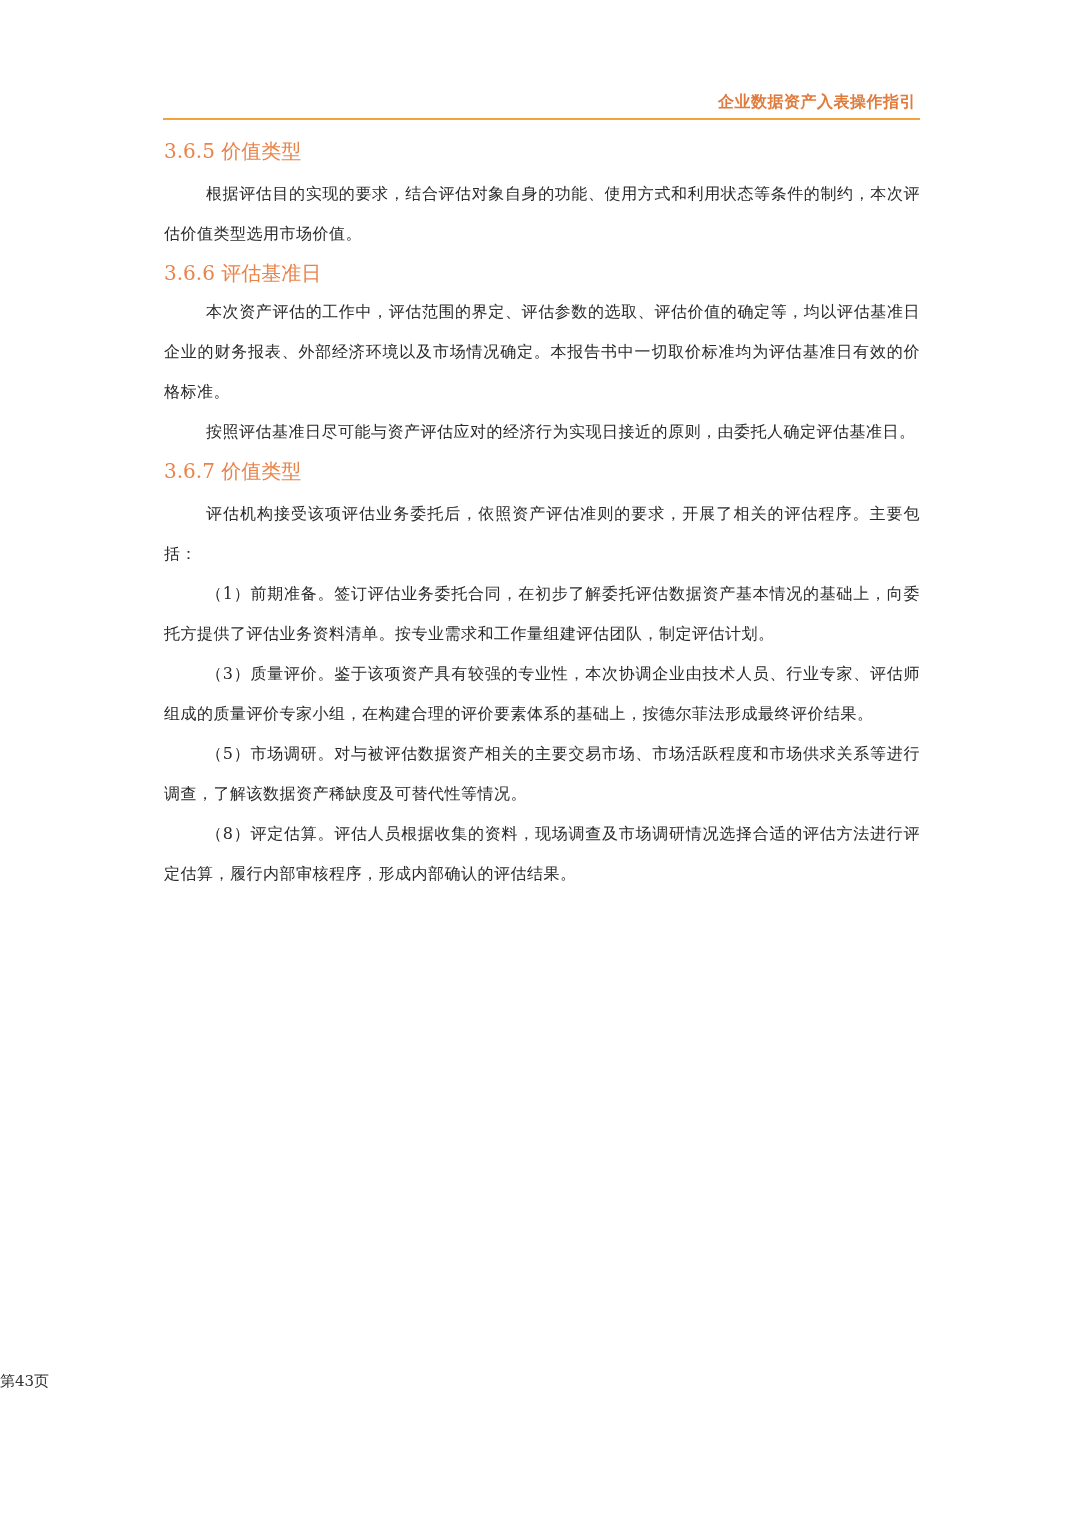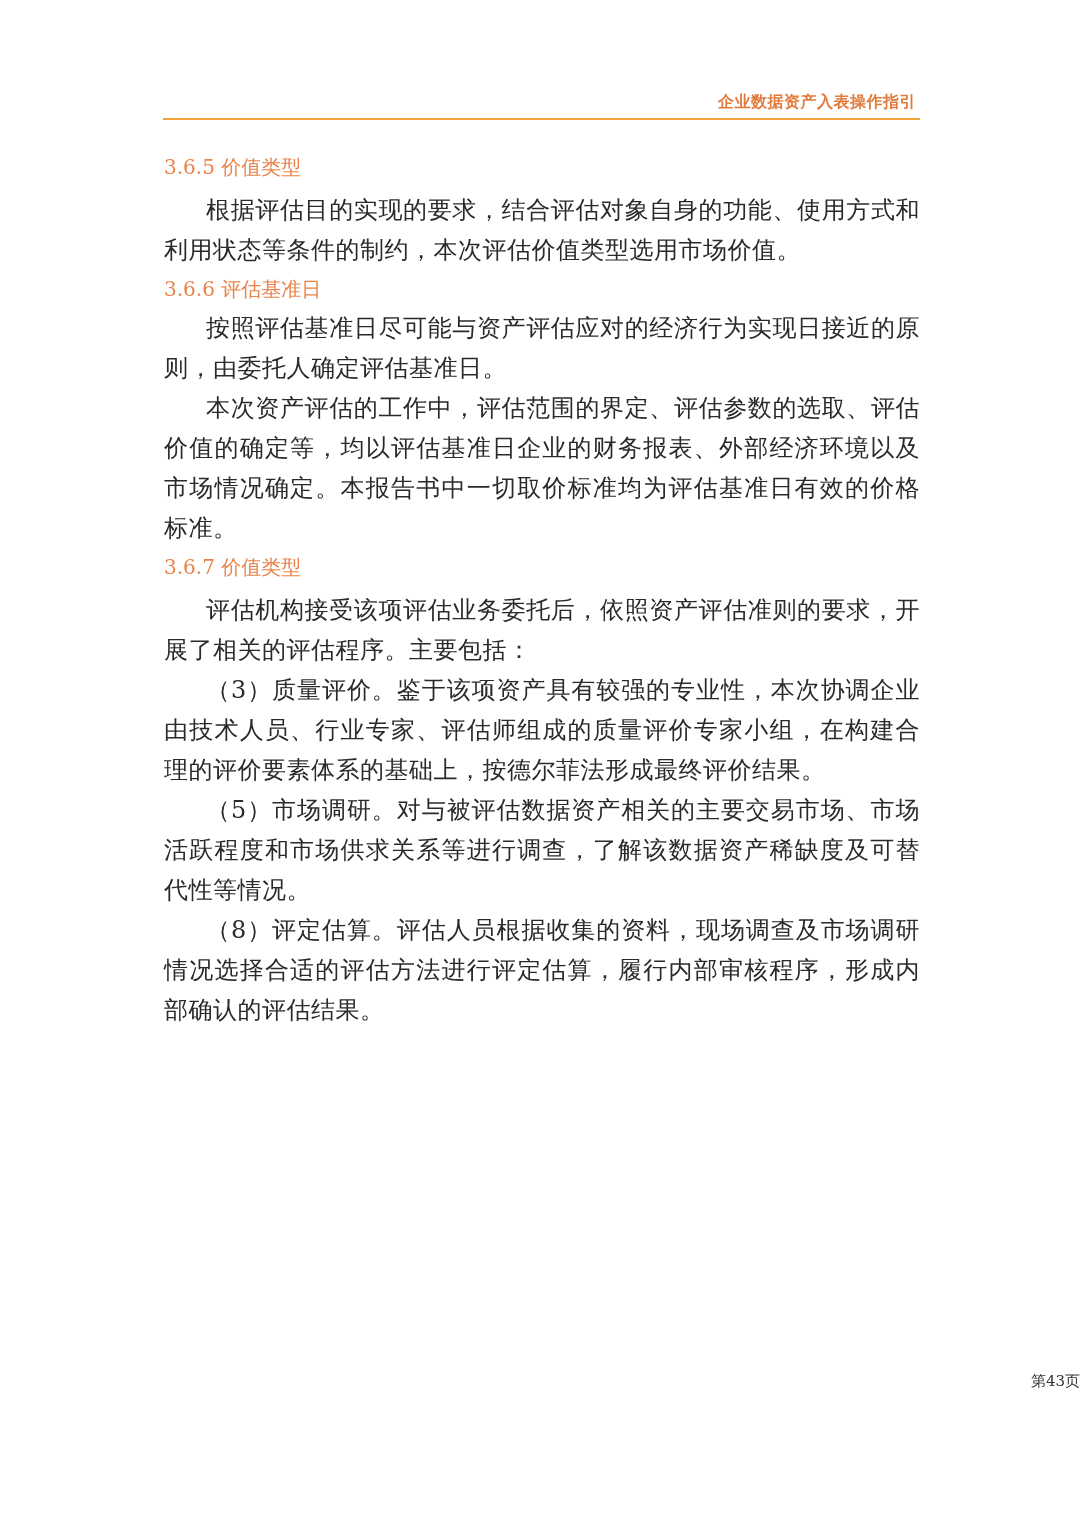--- a/index.html
+++ b/index.html
@@ -38,70 +38,70 @@
       font-weight: bold;
       font-size: 16px;
       letter-spacing: 0.5px;
       color: #e07b3c;
     }
     .content {
       position: absolute;
       left: 164px;
       top: 132px;
       width: 756px;
-      margin-top: 16px;
     }
     .section-heading {
       font-size: 20px;
       color: #e9834a;
       height: 38px;
       line-height: 38px;
       margin: 0;
       font-weight: normal;
       letter-spacing: 0px;
     }
     .para {
-      font-size: 24px;
+      font-size: 16px;
       line-height: 40px;
       margin: 0;
       text-indent: 42px;
       text-align: justify;
       letter-spacing: 0.5px;
       color: #2a2a2a;
     }
     .gap-after-heading { margin-top: 4px; }
     .page-number {
       position: absolute;
       left: 0;
       width: 1080px;
       top: 1372px;
-      text-align: right;
+      text-align: left;
       font-size: 15px;
       color: #333333;
     }
   </style>
 </head>
 <body>
 
 <div class="page">
 
   <div class="running-header">
     <span class="running-header-title">企业数据资产入表操作指引</span>
   </div>
 
   <div class="content">
 
     <h3 class="section-heading">3.6.5 价值类型</h3>
     <p class="para gap-after-heading">根据评估目的实现的要求，结合评估对象自身的功能、使用方式和利用状态等条件的制约，本次评估价值类型选用市场价值。</p>
 
     <h3 class="section-heading">3.6.6 评估基准日</h3>
+    <p class="para">本次资产评估的工作中，评估范围的界定、评估参数的选取、评估价值的确定等，均以评估基准日企业的财务报表、外部经济环境以及市场情况确定。本报告书中一切取价标准均为评估基准日有效的价格标准。</p>
     <p class="para">按照评估基准日尽可能与资产评估应对的经济行为实现日接近的原则，由委托人确定评估基准日。</p>
-    <p class="para">本次资产评估的工作中，评估范围的界定、评估参数的选取、评估价值的确定等，均以评估基准日企业的财务报表、外部经济环境以及市场情况确定。本报告书中一切取价标准均为评估基准日有效的价格标准。</p>
 
     <h3 class="section-heading">3.6.7 价值类型</h3>
     <p class="para gap-after-heading">评估机构接受该项评估业务委托后，依照资产评估准则的要求，开展了相关的评估程序。主要包括：</p>
+    <p class="para">（1）前期准备。签订评估业务委托合同，在初步了解委托评估数据资产基本情况的基础上，向委托方提供了评估业务资料清单。按专业需求和工作量组建评估团队，制定评估计划。</p>
     <p class="para">（3）质量评价。鉴于该项资产具有较强的专业性，本次协调企业由技术人员、行业专家、评估师组成的质量评价专家小组，在构建合理的评价要素体系的基础上，按德尔菲法形成最终评价结果。</p>
     <p class="para">（5）市场调研。对与被评估数据资产相关的主要交易市场、市场活跃程度和市场供求关系等进行调查，了解该数据资产稀缺度及可替代性等情况。</p>
     <p class="para">（8）评定估算。评估人员根据收集的资料，现场调查及市场调研情况选择合适的评估方法进行评定估算，履行内部审核程序，形成内部确认的评估结果。</p>
   </div>
 
   <div class="page-number">第43页</div>
 </div>
 
 </body></html>

